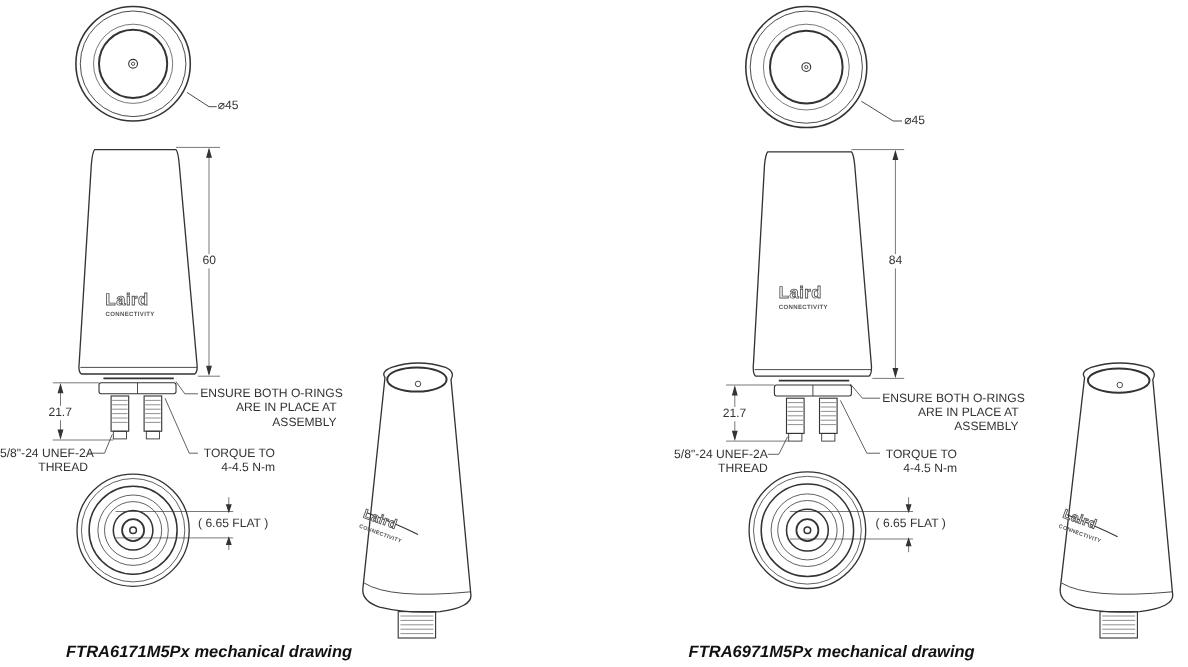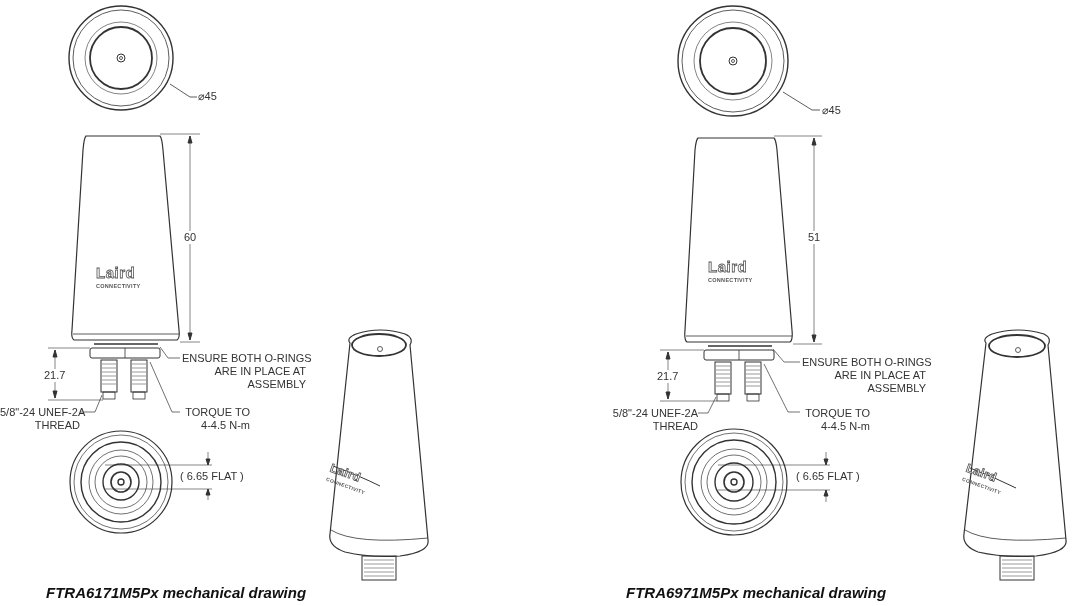--- a/index.html
+++ b/index.html
@@ -130,21 +130,21 @@
   <div class="lbl ctr" style="left:0px;top:406px;width:80px;">
     <div>5/8"-24 UNEF-2A</div>
     <div>THREAD</div>
   </div>
   <div class="lbl ctr" style="left:180px;top:406px;width:70px;">
     <div>TORQUE TO</div>
     <div>4-4.5 N-m</div>
   </div>
   <div class="lbl" style="left:180px;top:470px;background:#fff;">( 6.65 FLAT )</div>
 
-  <div class="caption" style="left:46px;font-style:italic;">FTRA6171M5Px mechanical drawing</div>
+  <div class="caption" style="left:60px;font-style:italic;">FTRA6171M5Px mechanical drawing</div>
 </div>
 
 <div class="panel" style="left:600px;width:480px;">
   <svg width="480" height="606">
     <g stroke="#333" fill="none">
       <g>
         <circle cx="133" cy="61" r="55" stroke-width="1.4"></circle>
         <circle cx="133" cy="61" r="51" stroke-width="0.8"></circle>
         <circle cx="133" cy="61" r="39" stroke-width="0.6"></circle>
         <circle cx="133" cy="61" r="33" stroke-width="1.8"></circle>
@@ -227,21 +227,21 @@
   <div class="brand" style="left:108px;top:258px;">
     <span class="nm">Laird</span>
     <span class="sub">CONNECTIVITY</span>
   </div>
   <div class="brand" style="left:370px;top:458px;transform:rotate(20deg);transform-origin:left top;">
     <span class="nm" style="font-size:12px;">Laird</span>
     <span class="sub" style="font-size:5px;">CONNECTIVITY</span>
   </div>
 
   <div class="lbl" style="left:222px;top:104px;">⌀45</div>
-  <div class="lbl" style="left:208px;top:231px;background:#fff;">51</div>
+  <div class="lbl" style="left:208px;top:231px;background:#fff;">84</div>
   <div class="lbl" style="left:57px;top:370px;background:#fff;">21.7</div>
 
   <div class="lbl ctr" style="left:202px;top:356px;width:124px;">
     <div>ENSURE BOTH O-RINGS</div>
     <div>ARE IN PLACE AT</div>
     <div>ASSEMBLY</div>
   </div>
   <div class="lbl ctr" style="left:0px;top:407px;width:98px;">
     <div>5/8"-24 UNEF-2A</div>
     <div>THREAD</div>

